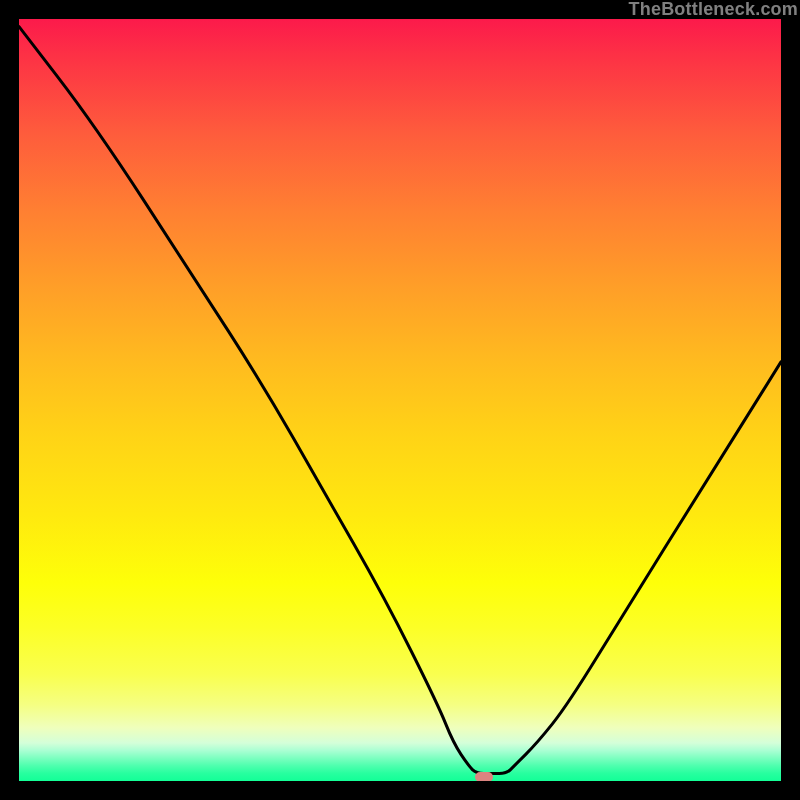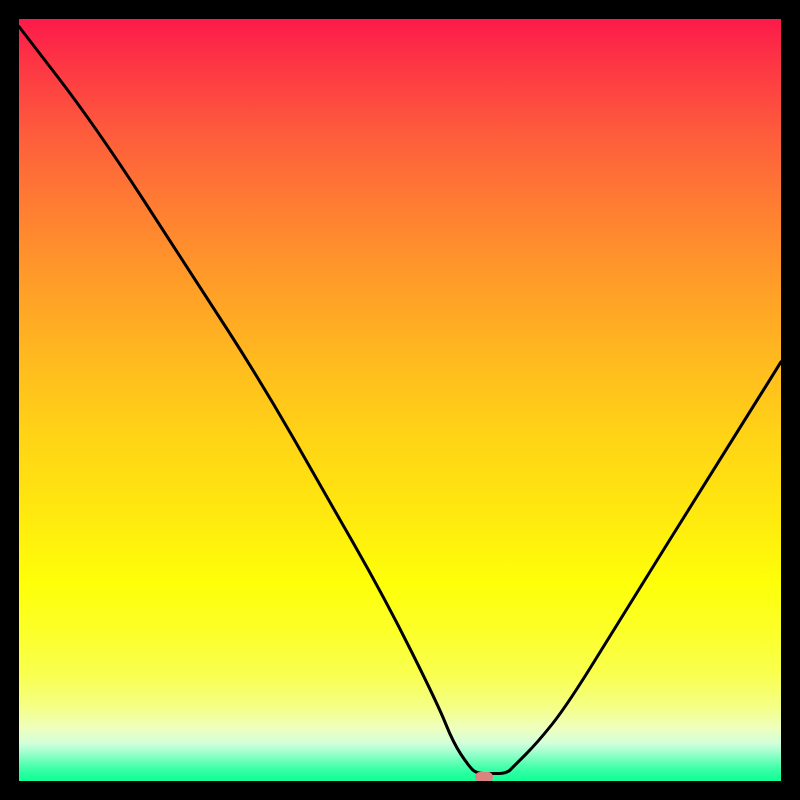--- a/index.html
+++ b/index.html
@@ -89,13 +89,14 @@
   <div class="plot">
     <div class="gradient-fill"></div>
 
     <svg class="curve" viewBox="0 0 762 762" preserveAspectRatio="none">
       <path id="curve-path" fill="none" stroke="#000" stroke-width="3" stroke-linecap="round" stroke-linejoin="round" d="M 0 7.6200000000000045 Q 0 7.6200000000000045 38.1 57.150000000000034 Q 76.2 106.68000000000006 125.73000000000002 182.88000000000002 Q 175.26000000000002 259.08 209.55 312.41999999999996 Q 243.84 365.76 274.32 419.1 Q 304.8 472.44 335.28 525.78 Q 365.76 579.12 392.43 632.46 Q 419.1 685.8 426.72 704.8499999999999 Q 434.34 723.9 441.96 735.3299999999999 Q 449.58 746.76 453.39 750.5699999999999 Q 457.2 754.38 464.82 754.38 Q 472.44 754.38 480.06 754.38 Q 487.68 754.38 491.49 750.5699999999999 Q 495.3 746.76 506.73 735.3299999999999 Q 518.1600000000001 723.9 533.4000000000001 704.8499999999999 Q 548.64 685.8 579.12 636.27 Q 609.6 586.74 647.7 525.78 Q 685.8000000000001 464.82 723.9000000000001 403.86 T 762 342.9"></path>
     </svg>
 
     <div class="marker" id="marker" style="left: 464.82px; top: 758.19px;"></div>
   </div>
 
+  <div class="watermark">TheBottleneck.com</div>
 </div>
 
 </body></html>

